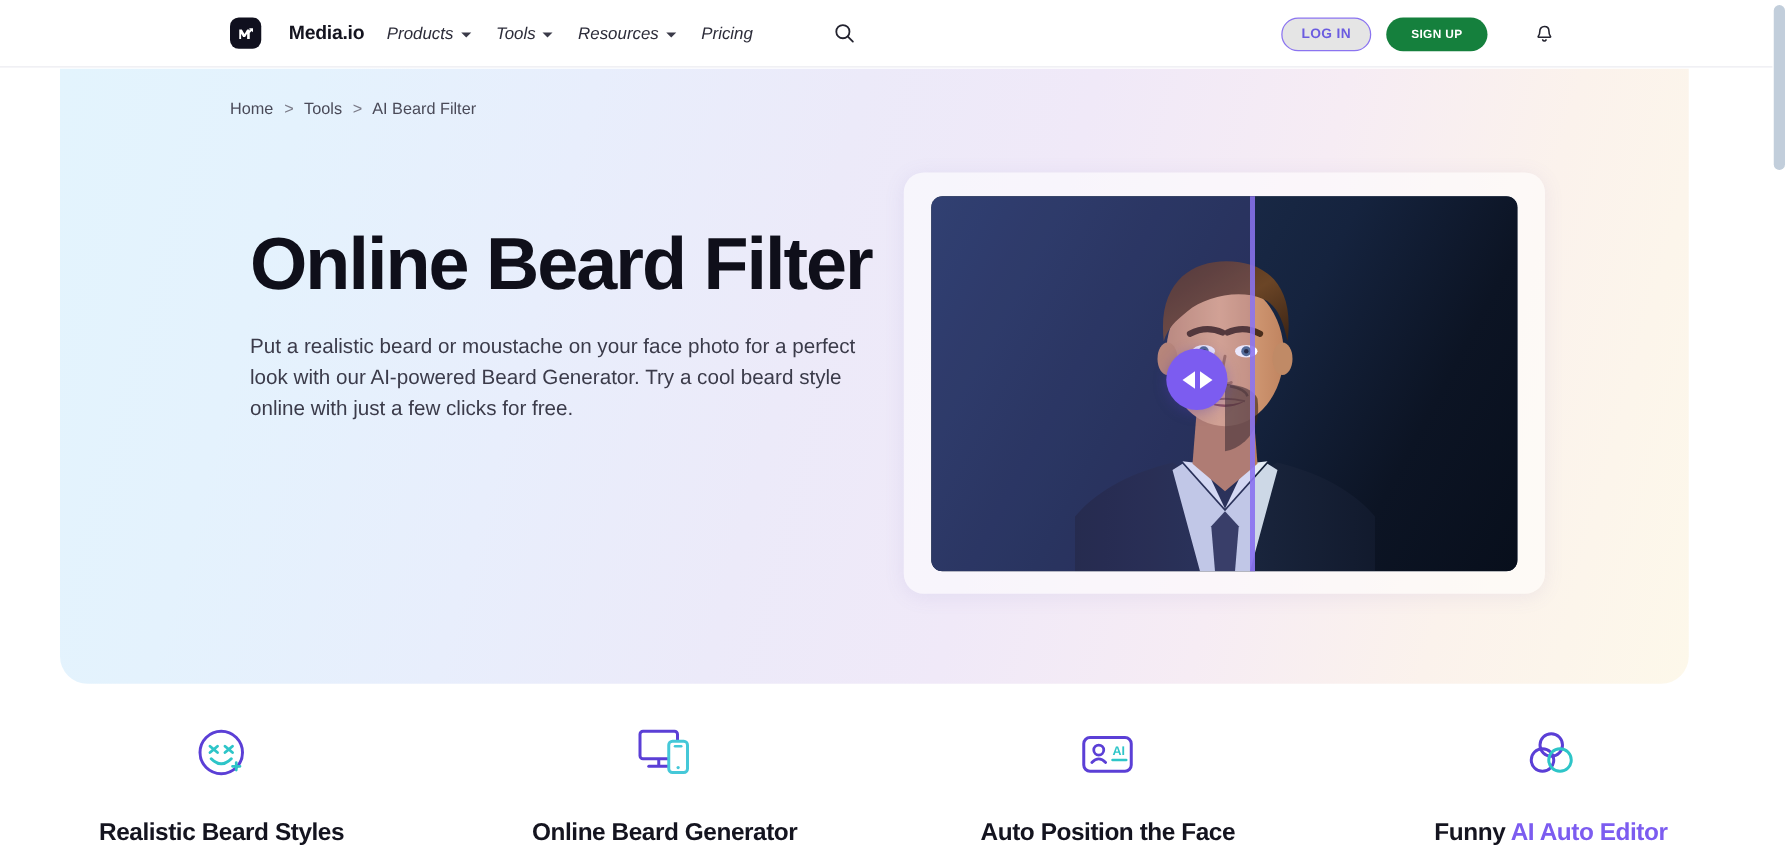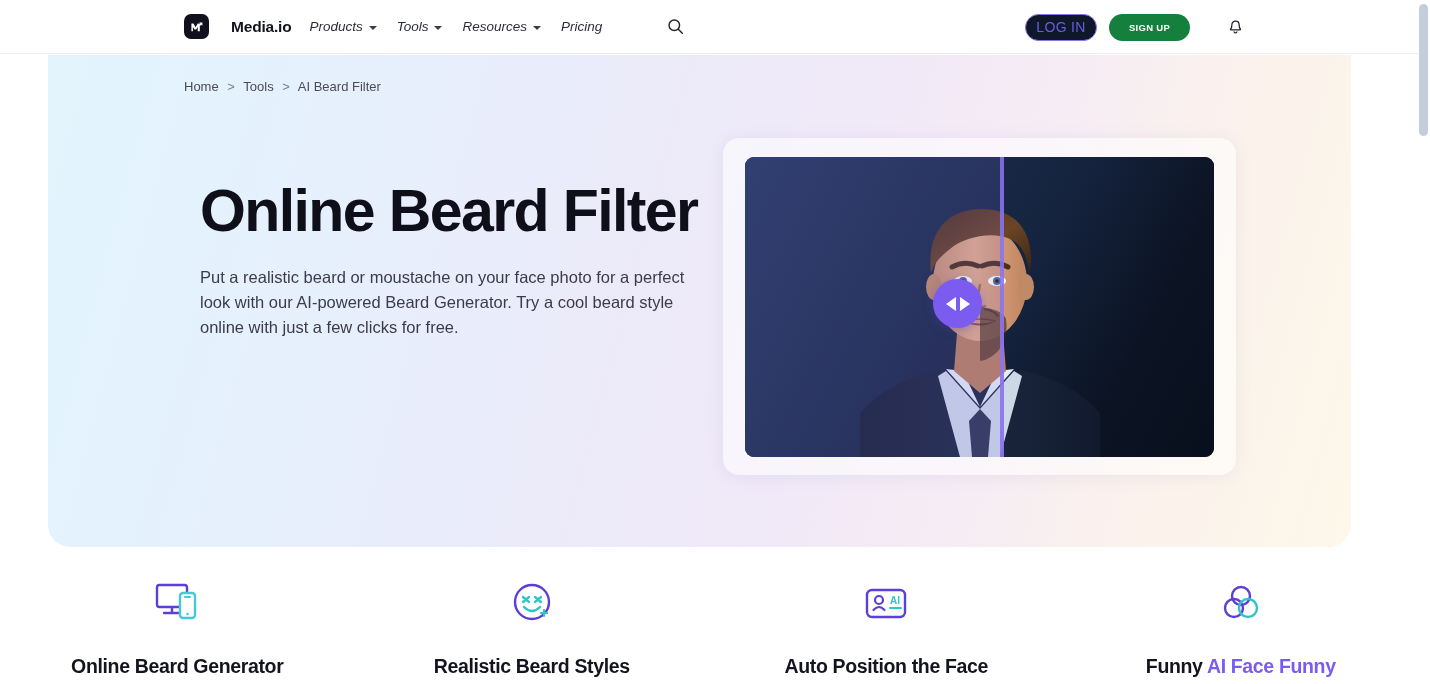--- a/index.html
+++ b/index.html
@@ -52,22 +52,22 @@
     margin-left: 42px; width: 22px; height: 22px;
     display: flex; align-items: center; justify-content: center;
     cursor: pointer;
   }
   .header-right {
     position: absolute; right: 172px; top: 0; height: 54px;
     display: flex; align-items: center; gap: 12px;
   }
   .btn-login {
     width: 72px; height: 27px; border-radius: 14px;
-    border: 1.4px solid #8b74f0; background: #0f172a;
-    color: #6b5ce0; font-size: 14px; font-weight: 400; letter-spacing: 0.3px;
+    border: 1.4px solid #8b74f0; background: #e5e5e5;
+    color: #6b5ce0; font-size: 11px; font-weight: 700; letter-spacing: 0.3px;
     display: flex; align-items: center; justify-content: center; cursor: pointer;
   }
   .btn-signup {
     width: 81px; height: 27px; border-radius: 14px;
     border: none; background: #15803d;
     color: #ffffff; font-size: 9.5px; font-weight: 700; letter-spacing: 0.3px;
     display: flex; align-items: center; justify-content: center; cursor: pointer;
   }
   .bell-btn {
     margin-left: 22px; width: 22px; height: 22px; cursor: pointer;
@@ -323,46 +323,46 @@
 
   <div class="handle">
     <span class="tri-l"></span>
     <span class="tri-r"></span>
   </div>
 
   <div class="features">
 
     <div class="feature">
       <div class="feature-icon">
+        <svg width="42" height="42" viewBox="0 0 42 42">
+          <circle cx="21" cy="20" r="17" fill="none" stroke="#5b3fd6" stroke-width="2.4"></circle>
+          <path d="M12 15 l6 5 M18 15 l-6 5" stroke="#2ec5c8" stroke-width="2.3" stroke-linecap="round"></path>
+          <path d="M24 15 l6 5 M30 15 l-6 5" stroke="#2ec5c8" stroke-width="2.3" stroke-linecap="round"></path>
+          <path d="M13 25 q8 8 16 0" fill="none" stroke="#2ec5c8" stroke-width="2.4" stroke-linecap="round"></path>
+          <path d="M30 31 h6 M33 28 v6" stroke="#2ec5c8" stroke-width="2.2" stroke-linecap="round"></path>
+        </svg>
+      </div>
+      <div class="feature-label">
+        <span>Realistic Beard Styles</span>
+      </div>
+    </div>
+
+    <div class="feature">
+      <div class="feature-icon">
         <svg width="46" height="42" viewBox="0 0 46 42">
           <rect x="3" y="3" width="30" height="22" rx="2.4" fill="none" stroke="#5b3fd6" stroke-width="2.4"></rect>
           <path d="M18 25 v6" stroke="#5b3fd6" stroke-width="2.4"></path>
           <path d="M10 31 h16" stroke="#5b3fd6" stroke-width="2.4" stroke-linecap="round"></path>
           <rect x="26" y="11" width="15" height="25" rx="3" fill="#ffffff" stroke="#45c8d8" stroke-width="2.4"></rect>
           <path d="M31 15 h5" stroke="#45c8d8" stroke-width="2" stroke-linecap="round"></path>
           <circle cx="33.5" cy="32" r="1.3" fill="#45c8d8"></circle>
         </svg>
       </div>
       <div class="feature-label">
         <span>Online Beard Generator</span>
-      </div>
-    </div>
-
-    <div class="feature">
-      <div class="feature-icon">
-        <svg width="42" height="42" viewBox="0 0 42 42">
-          <circle cx="21" cy="20" r="17" fill="none" stroke="#5b3fd6" stroke-width="2.4"></circle>
-          <path d="M12 15 l6 5 M18 15 l-6 5" stroke="#2ec5c8" stroke-width="2.3" stroke-linecap="round"></path>
-          <path d="M24 15 l6 5 M30 15 l-6 5" stroke="#2ec5c8" stroke-width="2.3" stroke-linecap="round"></path>
-          <path d="M13 25 q8 8 16 0" fill="none" stroke="#2ec5c8" stroke-width="2.4" stroke-linecap="round"></path>
-          <path d="M30 31 h6 M33 28 v6" stroke="#2ec5c8" stroke-width="2.2" stroke-linecap="round"></path>
-        </svg>
-      </div>
-      <div class="feature-label">
-        <span>Realistic Beard Styles</span>
       </div>
     </div>
 
     <div class="feature">
       <div class="feature-icon">
         <svg width="44" height="36" viewBox="0 0 44 36">
           <rect x="3" y="5" width="38" height="27" rx="5" fill="none" stroke="#5b3fd6" stroke-width="2.4"></rect>
           <circle cx="15" cy="15" r="4" fill="none" stroke="#5b3fd6" stroke-width="2.2"></circle>
           <path d="M9.5 25 q5.5 -6 11 0" fill="none" stroke="#5b3fd6" stroke-width="2.2" stroke-linecap="round"></path>
           <text x="26" y="19" font-family="Liberation Sans, sans-serif" font-size="10" font-weight="700" fill="#2ec5c8">AI</text>
@@ -376,21 +376,21 @@
 
     <div class="feature">
       <div class="feature-icon">
         <svg width="42" height="40" viewBox="0 0 42 40">
           <circle cx="21" cy="13" r="9" fill="none" stroke="#5b3fd6" stroke-width="2.4"></circle>
           <circle cx="14" cy="25" r="9" fill="none" stroke="#5b3fd6" stroke-width="2.4"></circle>
           <circle cx="28" cy="25" r="9" fill="none" stroke="#2ec5c8" stroke-width="2.4"></circle>
         </svg>
       </div>
       <div class="feature-label">
-        <span>Funny </span><span class="accent">AI Face Funny</span>
+        <span>Funny </span><span class="accent">AI Auto Editor</span>
       </div>
     </div>
   </div>
 
   <div class="scrollbar-track">
     <div class="scrollbar-thumb"></div>
   </div>
 
 </div>
 

